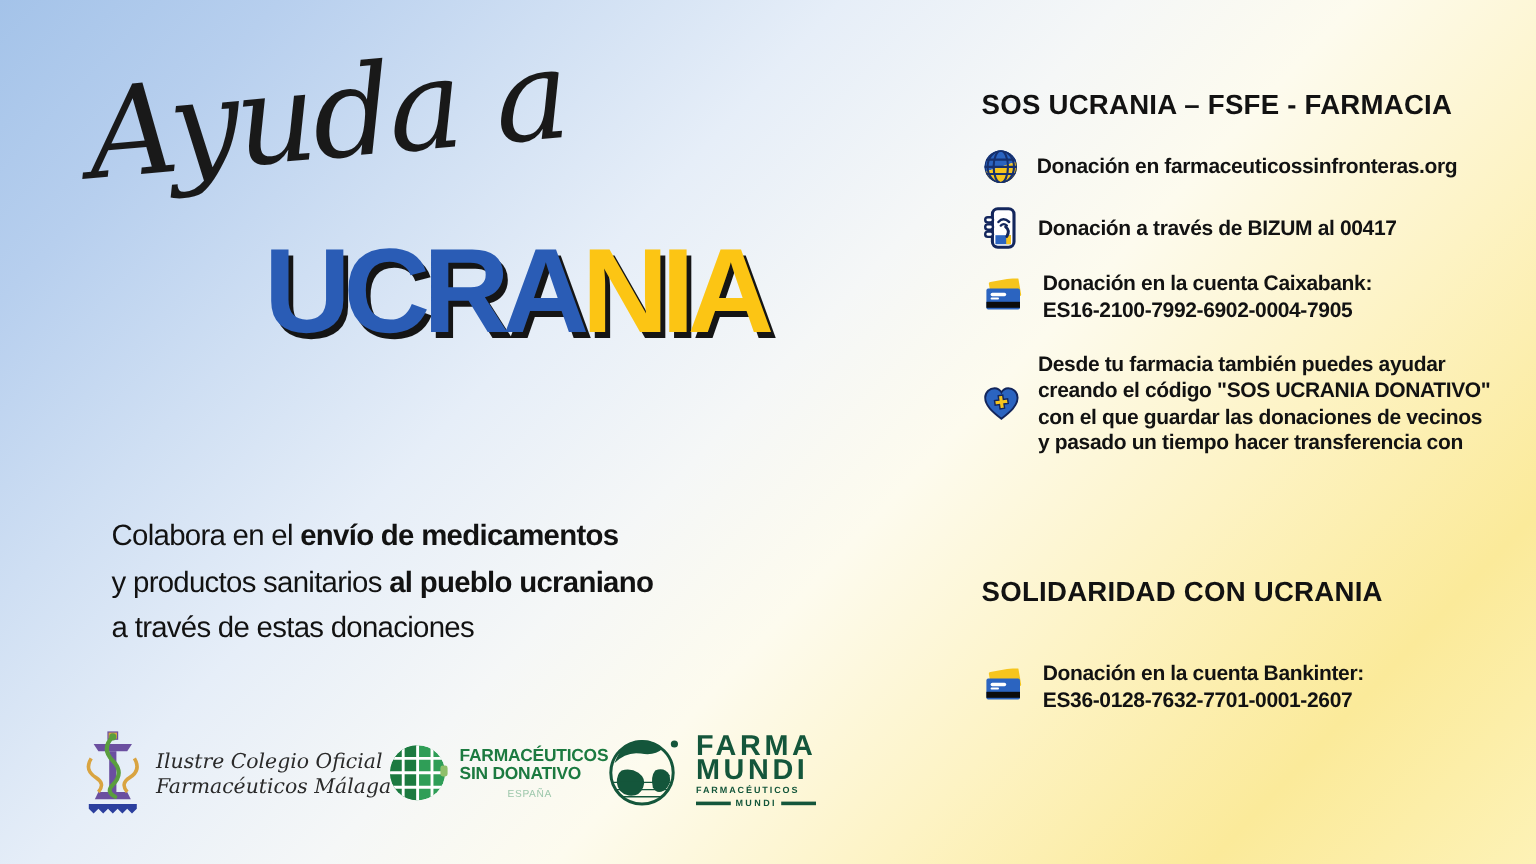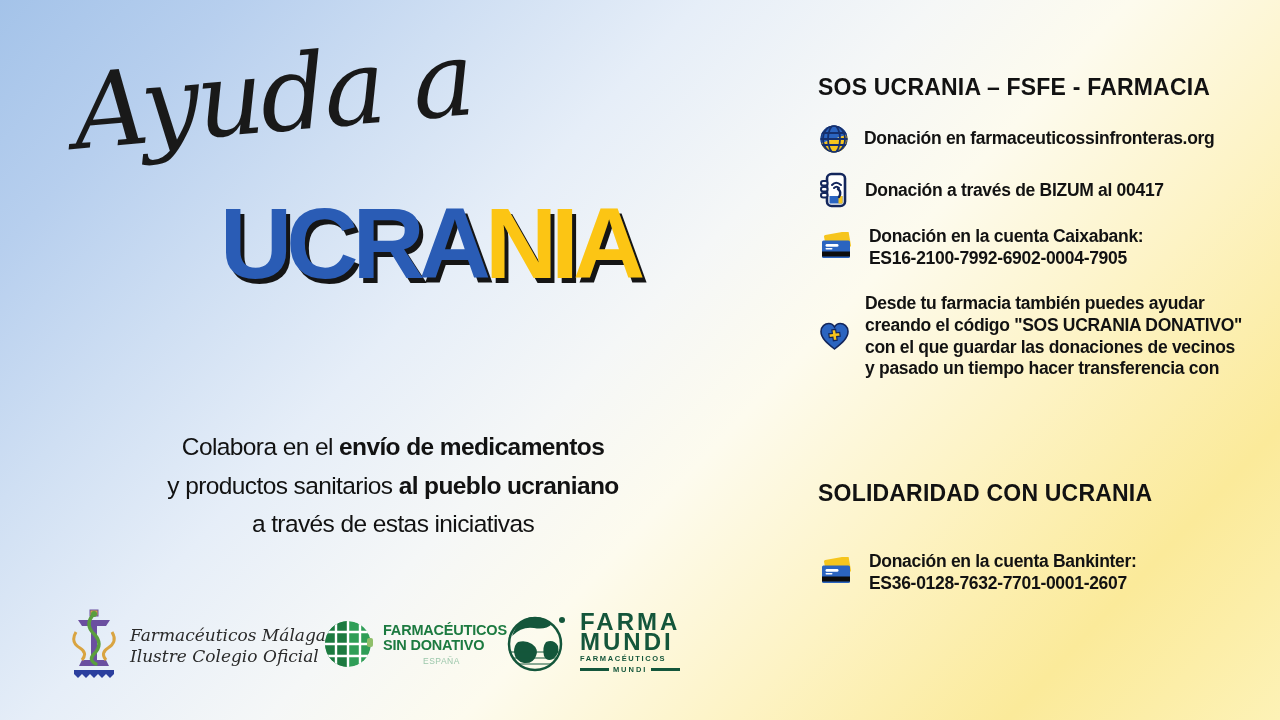--- a/index.html
+++ b/index.html
@@ -23,21 +23,21 @@
   .main-title {
     position: absolute; left: 220px; top: 186px;
     font-size: 100px; font-weight: 700; letter-spacing: -6px; white-space: nowrap;
     text-shadow: 4px 5px 0 #151515;
   }
   .main-title .blue   { color: #2a5cb5; }
   .main-title .yellow { color: #fcc514; }
 
   .intro {
     position: absolute; left: 93px; top: 428px; width: 600px;
-    font-size: 24.5px; line-height: 38.5px; color: #121212; letter-spacing: -0.6px; text-align: center;
+    font-size: 24.5px; line-height: 38.5px; color: #121212; letter-spacing: -0.6px;
   }
   .intro b { font-weight: 700; }
 
   
   .col-heading {
     position: absolute; left: 818px; color: #121212;
     font-size: 23px; font-weight: 700; letter-spacing: 0.2px; white-space: nowrap;
   }
   .h-sos  { top: 74px; }
   .h-soli { top: 480px; }
@@ -82,21 +82,21 @@
 <body>
 
 <div class="canvas">
 
   <div class="script-title">Ayuda a</div>
   <div class="main-title"><span class="blue">UCRA</span><span class="yellow">NIA</span></div>
 
   <div class="intro">
     <span>Colabora en el </span><b>envío de medicamentos</b><br>
     <span>y productos sanitarios </span><b>al pueblo ucraniano</b><br>
-    <span>a través de estas iniciativas</span>
+    <span>a través de estas donaciones</span>
   </div>
 
   <div class="col-heading h-sos">SOS UCRANIA – FSFE - FARMACIA</div>
 
   <div class="don-item i1">
     <span class="icon">
       <svg width="32" height="34" viewBox="0 0 32 34">
         <defs>
             <clipPath id="gc">
               <circle cx="16" cy="17" r="13.5"></circle>
@@ -197,22 +197,22 @@
         <rect x="23" y="20" width="6" height="34" fill="#6b4fa0"></rect>
         <path d="M14,54 h24 l3,6 h-30 z" fill="#6b4fa0"></path>
         <path d="M8,26 q-6,10 4,16 q8,5 2,12" stroke="#d9a441" stroke-width="3" fill="none"></path>
         <path d="M44,26 q6,10 -4,16 q-8,5 -2,12" stroke="#d9a441" stroke-width="3" fill="none"></path>
         <path d="M26,8 q-10,10 0,20 q10,10 0,20 q-6,6 2,10" stroke="#5a9e3e" stroke-width="3.4" fill="none" stroke-linecap="round"></path>
         <circle cx="26" cy="8" r="3" fill="#5a9e3e"></circle>
         <path d="M6,64 h40 v4 l-4,4 -4,-4 -4,4 -4,-4 -4,4 -4,-4 -4,4 -4,-4 -4,4 -4,-4 z" fill="#2b3f9e"></path>
       </svg>
     </span>
     <div class="malaga-text">
+      <div>Ilustre Colegio Oficial</div>
       <div>Farmacéuticos Málaga</div>
-      <div>Ilustre Colegio Oficial</div>
     </div>
   </div>
 
   <div class="logo logo-fsf">
     <span>
       <svg width="52" height="52" viewBox="0 0 52 52">
         <defs>
             <clipPath id="fsfc">
               <circle cx="25" cy="26" r="23"></circle>
             </clipPath>

